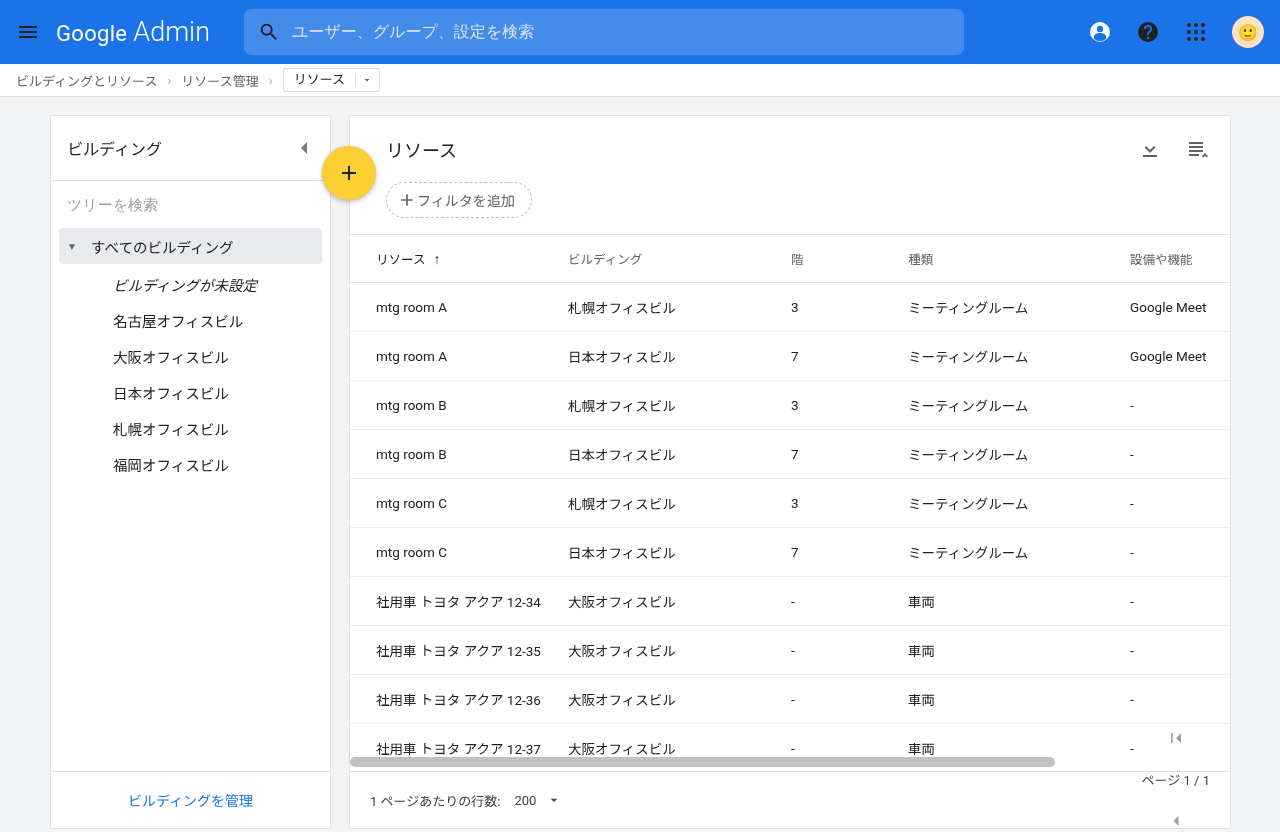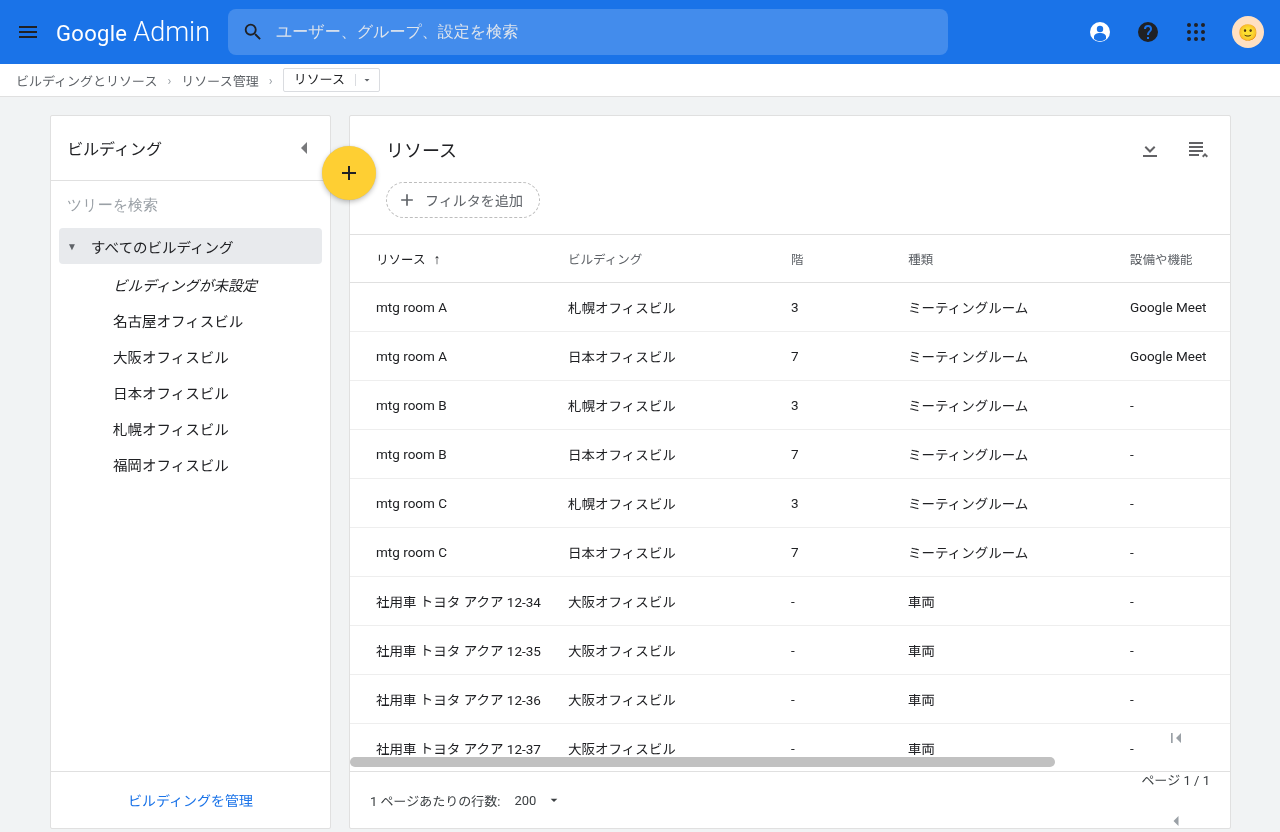--- a/index.html
+++ b/index.html
@@ -4,21 +4,21 @@
 <style>
   * { box-sizing: border-box; margin: 0; padding: 0; }
   body { font-family: Roboto, "Helvetica Neue", Arial, "Noto Sans JP", sans-serif; background: #f1f3f4; color: #202124; width: 1280px; height: 832px; overflow: hidden; }
 
   
   .header { background: #1a73e8; height: 64px; width: 100%; display: flex; align-items: center; padding: 13px 16px; gap: 16px; }
   .menu-icon { width: 24px; height: 24px; cursor: pointer; }
   .logo { display: flex; align-items: baseline; gap: 2px; }
   .logo-text { color: #fff; font-size: 22px; font-weight: 400; letter-spacing: .3px; }
   .logo-admin { color: #fff; font-size: 27px; font-weight: 300; margin-left: 4px; }
-  .search-wrap { flex: 0 0 720px; margin-left: 2px; }
+  .search-wrap { flex: 0 0 720px; margin-left: 18px; }
   .search { width: 100%; height: 46px; background: rgba(255,255,255,.18); border-radius: 8px; display: flex; align-items: center; padding: 0 14px; }
   .search input { flex: 1; background: transparent; border: none; outline: none; color: #fff; font-size: 16px; }
   .search input::placeholder { color: #e8eaed; opacity: .95; }
   .header-right { margin-left: auto; display: flex; align-items: center; gap: 24px; }
   .hicon { width: 24px; height: 24px; cursor: pointer; }
   .avatar { width: 32px; height: 32px; border-radius: 50%; background: #ffe0c2; display:flex; align-items:center; justify-content:center; font-size:16px; }
 
   
   .breadcrumb { background: #fff; height: 33px; border-bottom: 1px solid #e0e0e0; display: flex; align-items: center; padding: 0 16px; font-size: 13px; color: #5f6368; gap: 10px; }
   .bc-sep { color: #9aa0a6; }
@@ -55,21 +55,21 @@
   .fab svg { width:24px; height:24px; }
 
   
   .main { flex:1; background:#fff; border:1px solid #e0e0e0; border-radius:2px; display:flex; flex-direction:column; margin-right: 49px; height:714px; position:relative; overflow:hidden; }
   .main-head { display:flex; align-items:center; padding: 20px 20px 12px 36px; }
   .main-title { font-size: 18px; color:#202124; }
   .head-actions { margin-left:auto; display:flex; gap:24px; }
   .aicon { width:24px;height:24px; cursor:pointer; opacity:.7; }
 
   .filter-row { padding: 8px 0 16px 36px; }
-  .chip { display:inline-flex; align-items:center; gap:8px; border:1px dashed #bdbdbd; border-radius:24px; height:36px; padding:0 16px 0 10px; color:#5f6368; font-size:14px; cursor:pointer; }
+  .chip { display:inline-flex; align-items:center; border:1px dashed #bdbdbd; border-radius:24px; height:36px; padding:0 16px 0 10px; color:#5f6368; font-size:14px; cursor:pointer; }
 
   .thead { display:flex; align-items:center; border-top:1px solid #e0e0e0; border-bottom:1px solid #e0e0e0; height:49px; font-size:12.5px; color:#5f6368; }
   .col-r { width:218px; padding-left:26px; display:flex; align-items:center; gap:8px; color:#202124; }
   .col-b { width:223px; }
   .col-f { width:117px; }
   .col-t { width:222px; }
   .col-e { flex:1; }
   .sort-arrow { font-size:14px; }
 
   .tbody { flex:1; overflow:hidden; }

